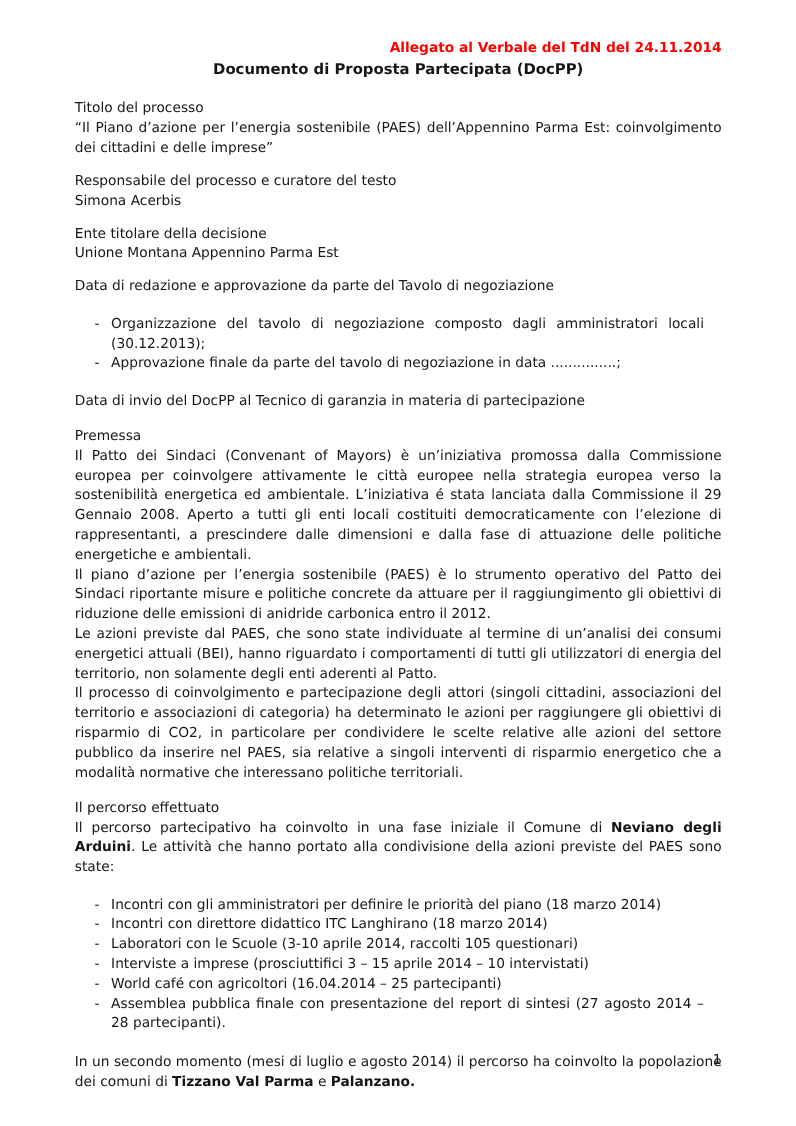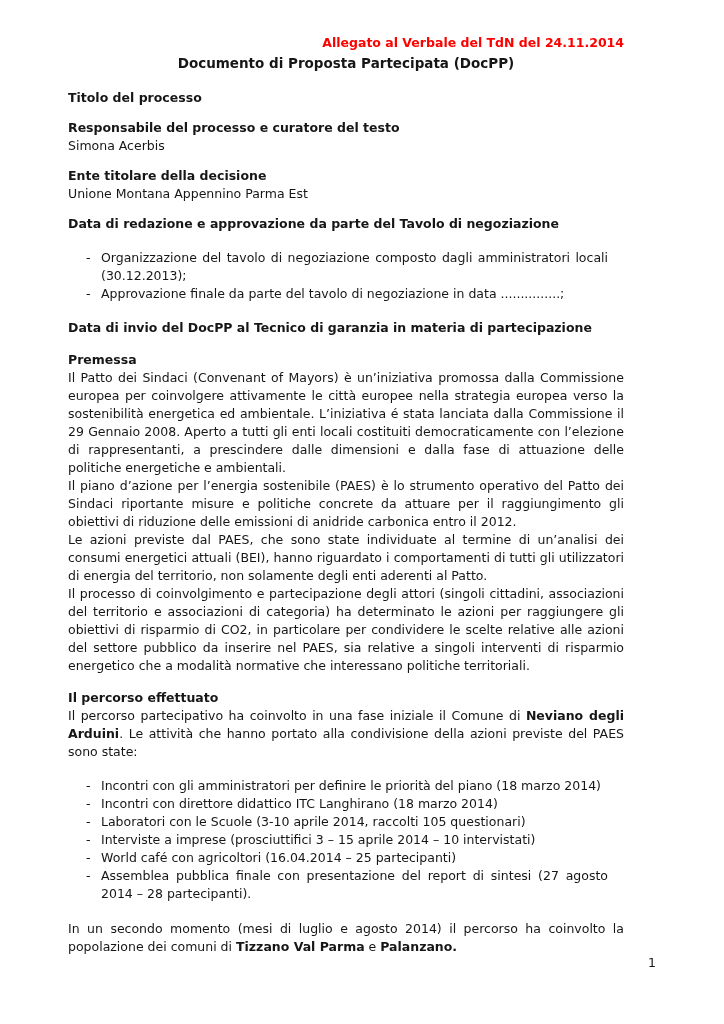--- a/index.html
+++ b/index.html
@@ -14,40 +14,40 @@
     font-size: 12.5px;
     line-height: 18px;
     color: #161616;
     position: relative;
     overflow: hidden;
   }
   .page {
     box-sizing: border-box;
     width: 724px;
     height: 784px;
-    padding: 34px 100px 0 68px;
+    padding: 34px 68px 0 68px;
     position: relative;
   }
   .header-note {
     text-align: right;
     font-weight: bold;
     color: #ff0000;
     font-size: 12.5px;
   }
   .doc-title {
     text-align: center;
     font-weight: bold;
     font-size: 13.5px;
     margin-top: 2px;
   }
   .section { margin-top: 12px; }
   .section-md { margin-top: 14px; }
   .section-lg { margin-top: 17px; }
   .heading {
-    font-weight: bold;
+    font-weight: normal;
   }
   .para {
     text-align: justify;
   }
   .plain {
     text-align: left;
   }
   ul.dash-list {
     list-style: none;
     margin: 16px;
@@ -76,20 +76,21 @@
 <body>
 
 <div class="page">
 
   <div class="header-note">Allegato al Verbale del TdN del 24.11.2014</div>
 
   <div class="doc-title">Documento di Proposta Partecipata (DocPP)</div>
 
   <div class="section section-lg">
     <div class="heading">Titolo del processo</div>
+    <div class="para">“Il Piano d’azione per l’energia sostenibile (PAES) dell’Appennino Parma Est: coinvolgimento dei cittadini e delle imprese”</div>
   </div>
 
   <div class="section">
     <div class="heading">Responsabile del processo e curatore del testo</div>
     <div class="plain">Simona Acerbis</div>
   </div>
 
   <div class="section">
     <div class="heading">Ente titolare della decisione</div>
     <div class="plain">Unione Montana Appennino Parma Est</div>

